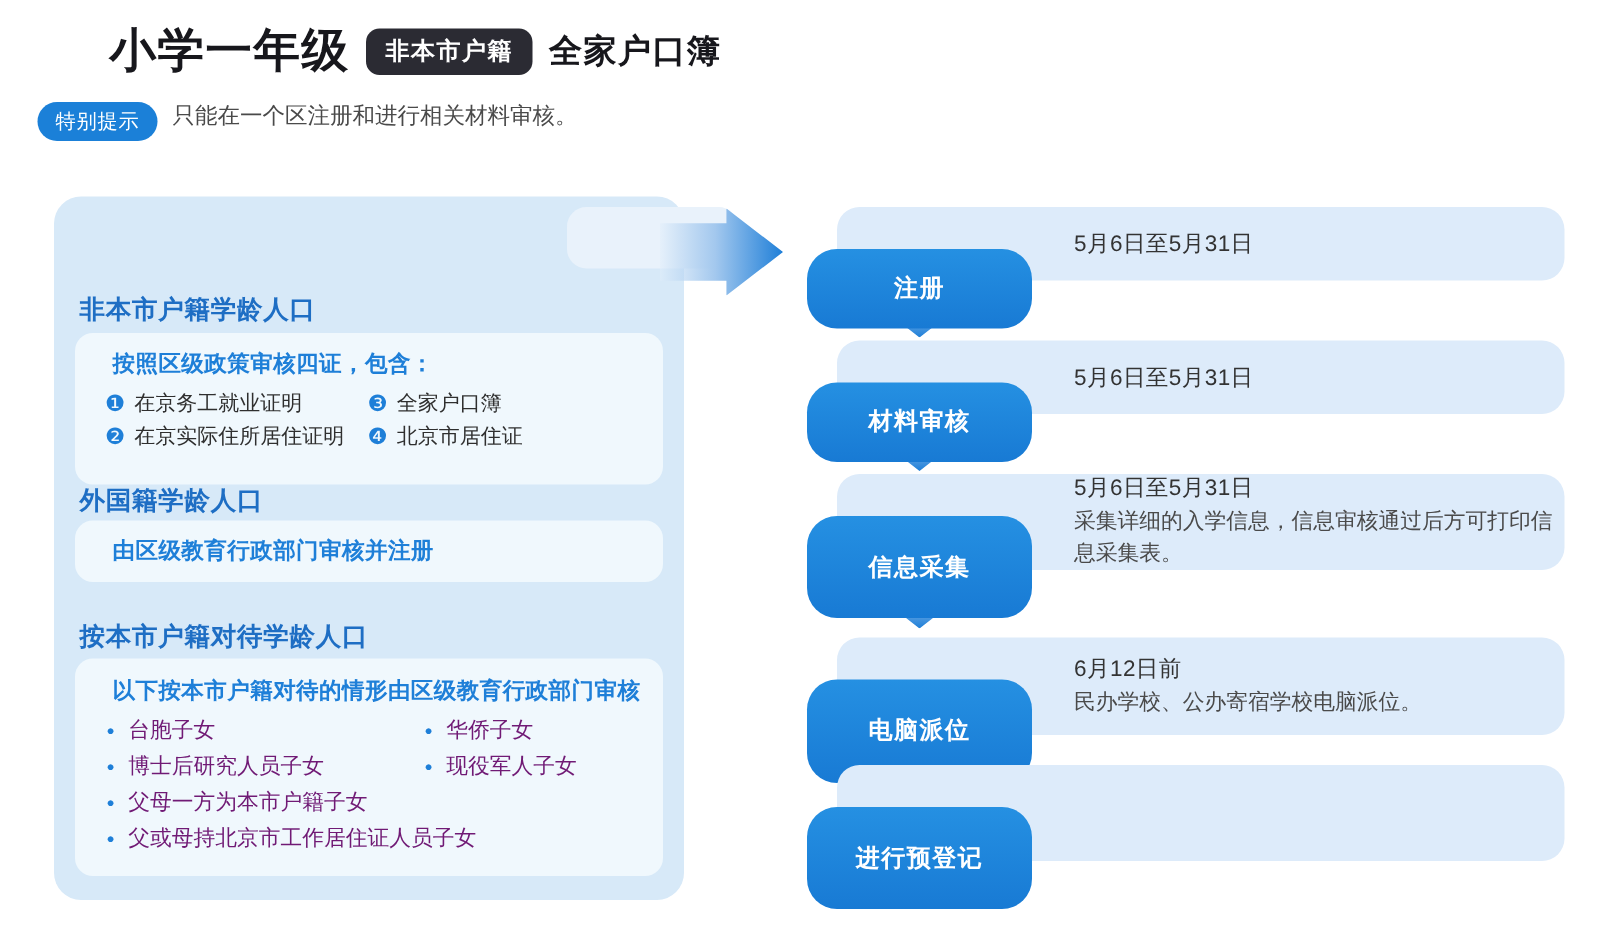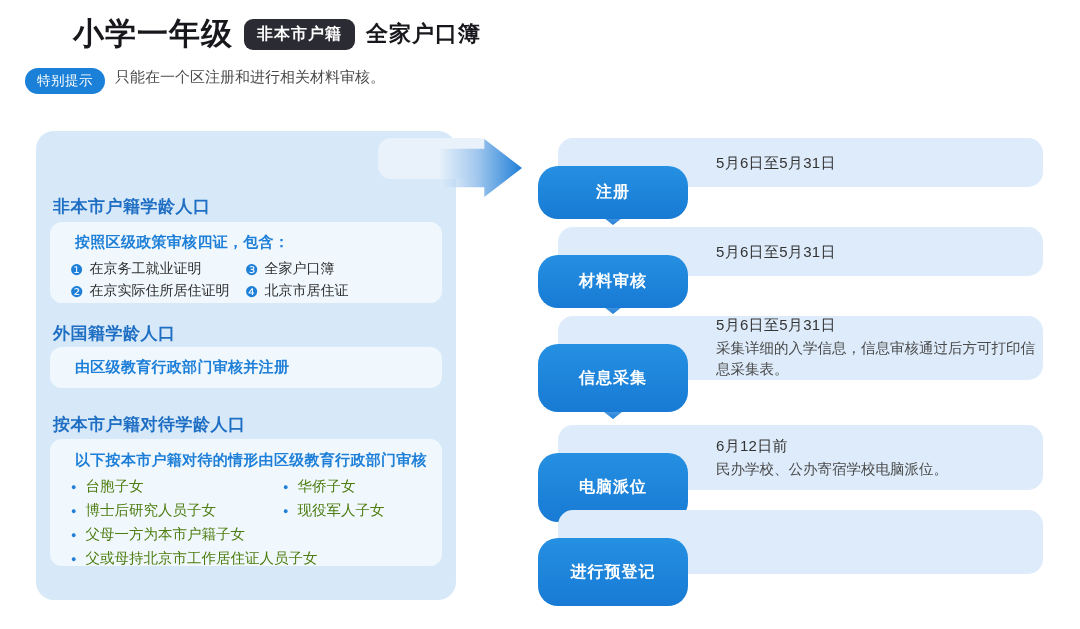--- a/index.html
+++ b/index.html
@@ -27,33 +27,33 @@
   .panel-badge { position:absolute; left:0; top:7px; width:158px; height:47px;
     background:#1b80d8; color:#fff; font-size:19px; font-weight:800; letter-spacing:2px;
     display:flex; align-items:center; padding-left:26px;
     border-radius:16px 10px 16px 4px;
     clip-path: path("M18 0 L138 0 C152 0 160 5 157 14 L149 36 C146 44 138 47 130 47 L14 47 C6 47 0 41 0 33 L0 18 C0 8 8 0 18 0 Z"); }
 
   .sec-h { position:absolute; left:17px; font-size:17px; font-weight:800; color:#1e6ec4; letter-spacing:0.5px; }
   .sec1-h { top:64px; } .sec2-h { top:191px; } .sec3-h { top:282px; }
 
   .white-box { position:absolute; left:14px; width:392px; background:#f0f8fd; border-radius:12px; }
-  .box1 { top:91px; height:81px; padding:11px 12px; }
+  .box1 { top:91px; height:101px; padding:11px 12px; }
   .box2 { top:216px; height:41px; display:flex; align-items:center; padding-left:25px; }
-  .box3 { top:308px; height:127px; padding:12px 12px; }
+  .box3 { top:308px; height:145px; padding:12px 12px; }
 
   .box-title { color:#1e7fd8; font-weight:800; font-size:15px; padding-left:13px; letter-spacing:0.3px; }
 
   .items-grid { display:grid; grid-template-columns:175px auto; grid-template-rows:repeat(2,22px);
     grid-auto-flow:column; margin-top:6px; padding-left:8px; align-items:center; }
   .num-item { display:flex; align-items:center; gap:6px; font-size:14px; color:#2f2f2f; white-space:nowrap; }
   .num-item .num { color:#1e7fd8; font-size:15px; line-height:1; }
 
   .bullets { display:grid; grid-template-columns:212px auto; margin-top:7px; padding-left:9px; row-gap:5px; }
-  .bullet-item { font-size:14.5px; color:#4d7c0f; white-space:nowrap; display:flex; align-items:center; }
+  .bullet-item { font-size:14.5px; color:#701a75; white-space:nowrap; display:flex; align-items:center; }
   .bullet-item::before { content:"●"; color:#1e7fd8; font-size:9px; margin-right:9px; }
   .bullet-full { grid-column:1 / -1; }
 
   
   .arrow-right { position:absolute; left:440px; top:139px; width:82px; height:58px;
     background:linear-gradient(90deg, rgba(225,238,250,0.45) 0%, #a3c8ee 45%, #1f7fd8 100%);
     clip-path:polygon(0 17%, 54% 17%, 54% 0, 100% 50%, 54% 100%, 54% 83%, 0 83%); }
   .arrow-down { position:absolute; left:585px; width:56px; height:39px;
     background:linear-gradient(180deg, #d9e9f8 0%, #9dc6ee 45%, #1f7fd8 100%);
     clip-path:polygon(30% 0, 70% 0, 70% 44%, 100% 44%, 50% 100%, 0 44%, 30% 44%); }

